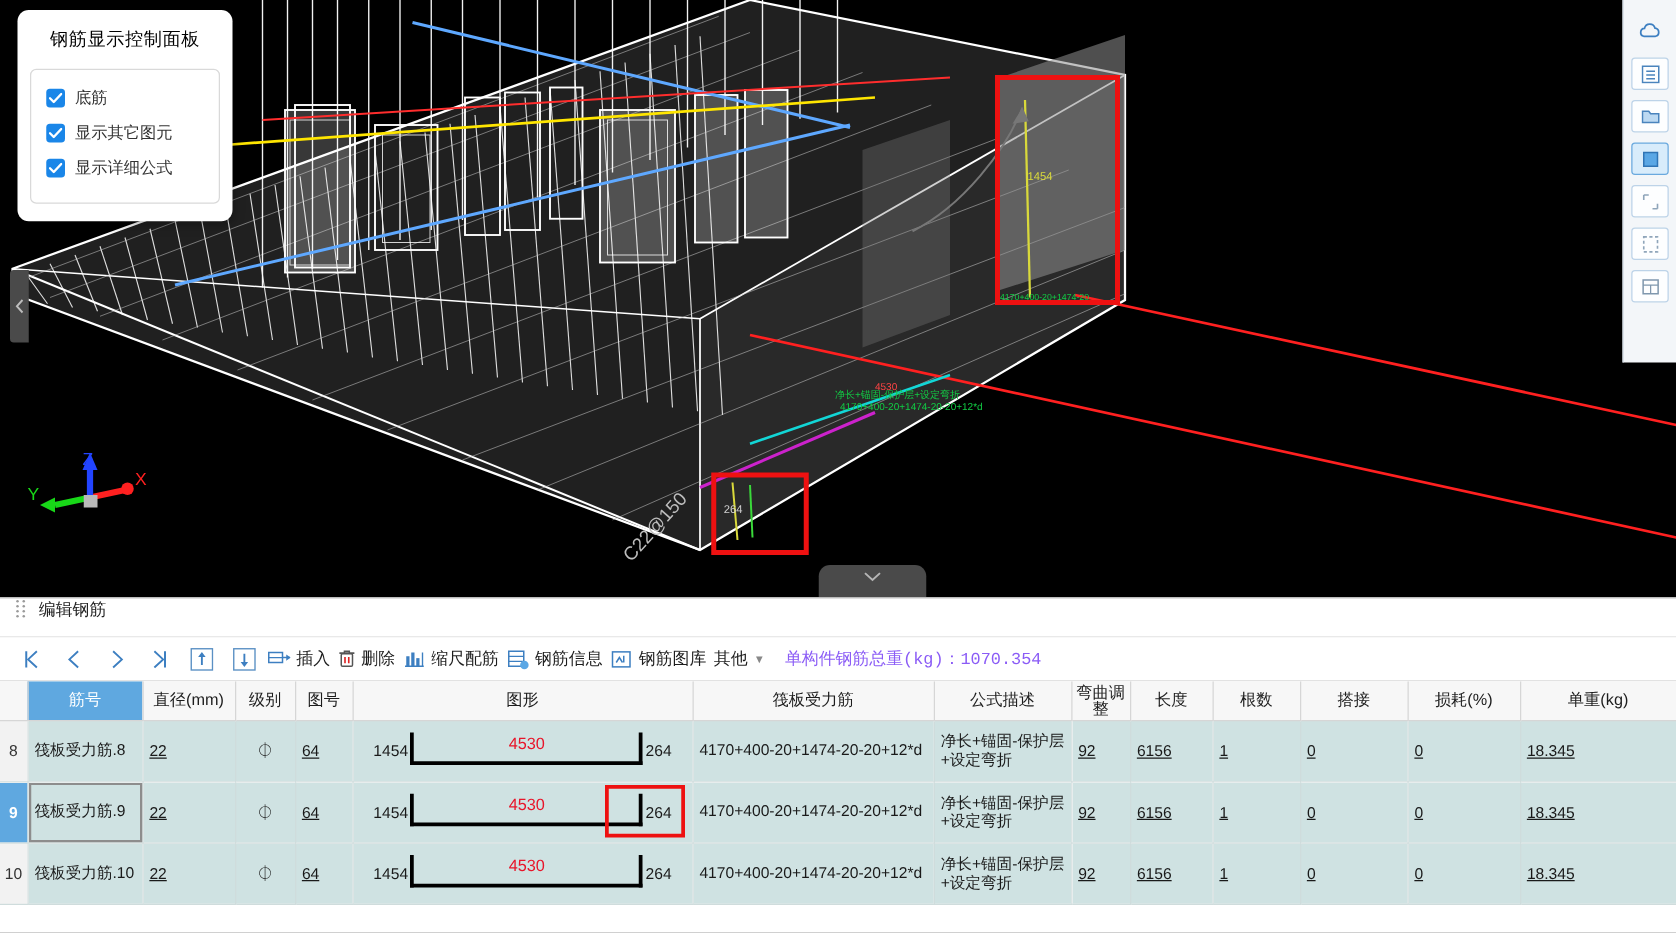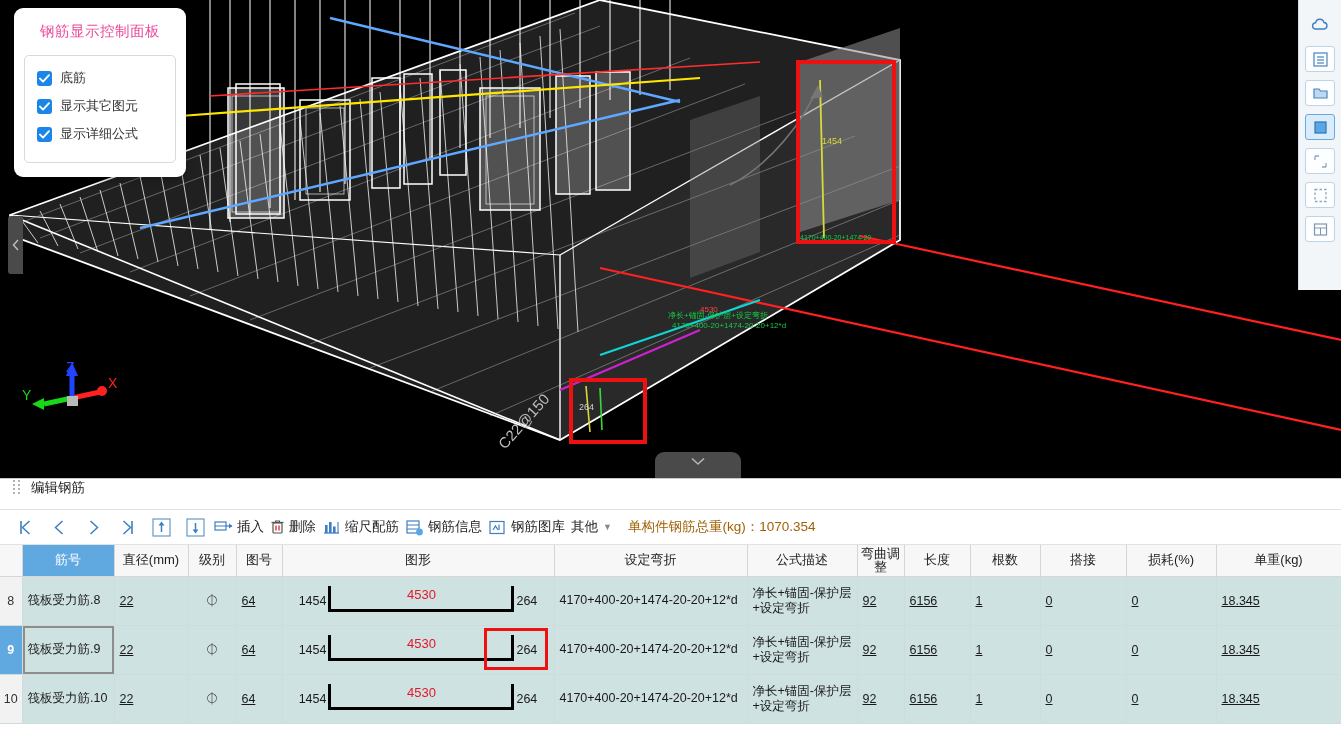--- a/index.html
+++ b/index.html
@@ -47,21 +47,21 @@
   .rail-btn.active { background: #d8ecfb; border-color: #6aa9de; }
 
   
   .ctrl-panel {
     position: absolute; left: 14px; top: 8px; width: 172px;
     background: #ffffff; border-radius: 9px;
     box-shadow: 0 2px 9px rgba(0,0,0,0.35);
     padding: 12px 10px 14px 10px;
   }
   .ctrl-title {
-    font-size: 14.5px; color: #ec4899; text-align: center;
+    font-size: 14.5px; color: #000000; text-align: center;
     padding: 2px 0 14px 0; letter-spacing: 0.5px;
   }
   .ctrl-box {
     border: 1px solid #d9d9d9; border-radius: 5px;
     padding: 9px 10px 9px 12px;
     font-family: Liberation Serif, serif;
   }
   .ck-row { display: flex; align-items: center; margin: 4px 0 10px 0; }
   .ck-row:last-child { margin-bottom: 10px; }
   .ck-box {
@@ -90,21 +90,21 @@
   }
   .tb-icon {
     width: 34px; height: 28px; display: flex; align-items: center; justify-content: center;
   }
   .tb-icon.boxed svg { display:block; }
   .tb-item {
     display: flex; align-items: center; height: 28px;
     padding: 0 4px 0 2px; font-size: 13.5px; color: #1d1d1d; white-space: nowrap;
   }
   .tb-item .gi { margin-right: 4px; display: flex; align-items: center; }
-  .tb-total { font-size: 13.5px; color: #a16207; margin-left: 12px; white-space: nowrap; }
+  .tb-total { font-size: 13.5px; color: #8b5cf6; margin-left: 12px; white-space: nowrap; font-family: Liberation Mono, monospace; }
   .caret-dn { margin-left: 5px; color: #888; font-size: 9px; }
 
   
   .tbl-wrap { width: 1341px; height: 200px; overflow: hidden; }
   table.grid { border-collapse: collapse; table-layout: fixed; width: 1341px; }
   table.grid th {
     background: #f7f7f7; border: 1px solid #d6d6d6; border-top: none;
     font-size: 13px; font-weight: normal; color: #1d1d1d;
     height: 31px; padding: 1px 3px; text-align: center; line-height: 1.05;
   }
@@ -542,21 +542,21 @@
             <col style="width:125px">
         </colgroup>
         <thead>
           <tr>
             <th class="rowno"></th>
             <th class="sel-col">筋号</th>
             <th>直径(mm)</th>
             <th>级别</th>
             <th>图号</th>
             <th>图形</th>
-            <th>设定弯折</th>
+            <th>筏板受力筋</th>
             <th>公式描述</th>
             <th>弯曲调整</th>
             <th>长度</th>
             <th>根数</th>
             <th>搭接</th>
             <th>损耗(%)</th>
             <th>单重(kg)</th>
           </tr>
         </thead>
         <tbody>

